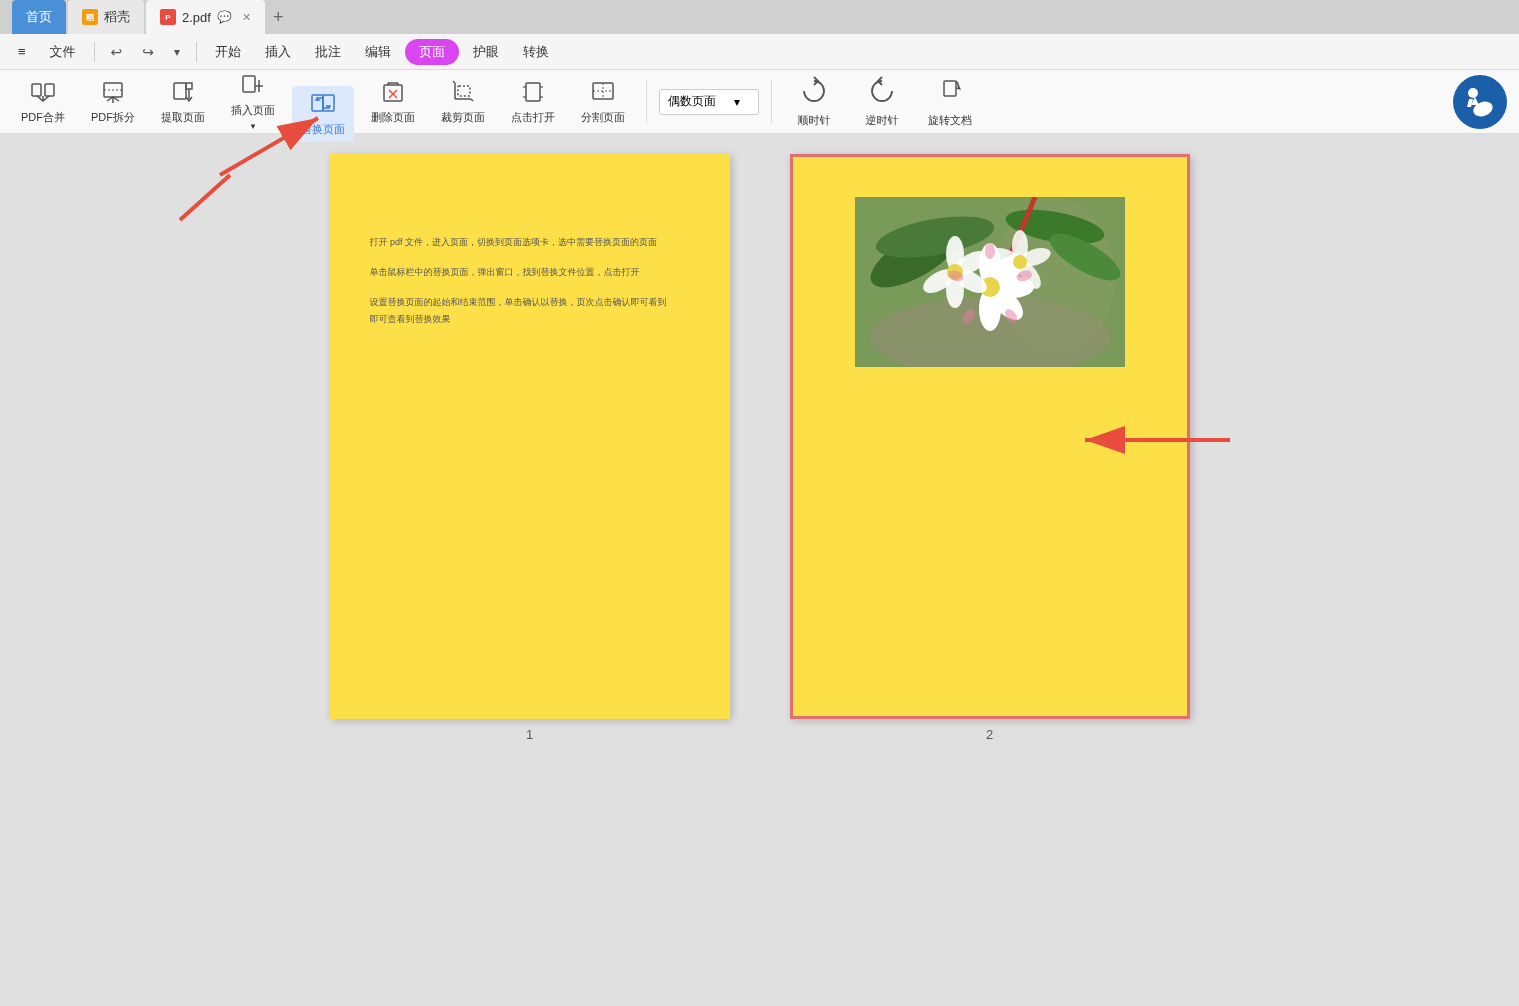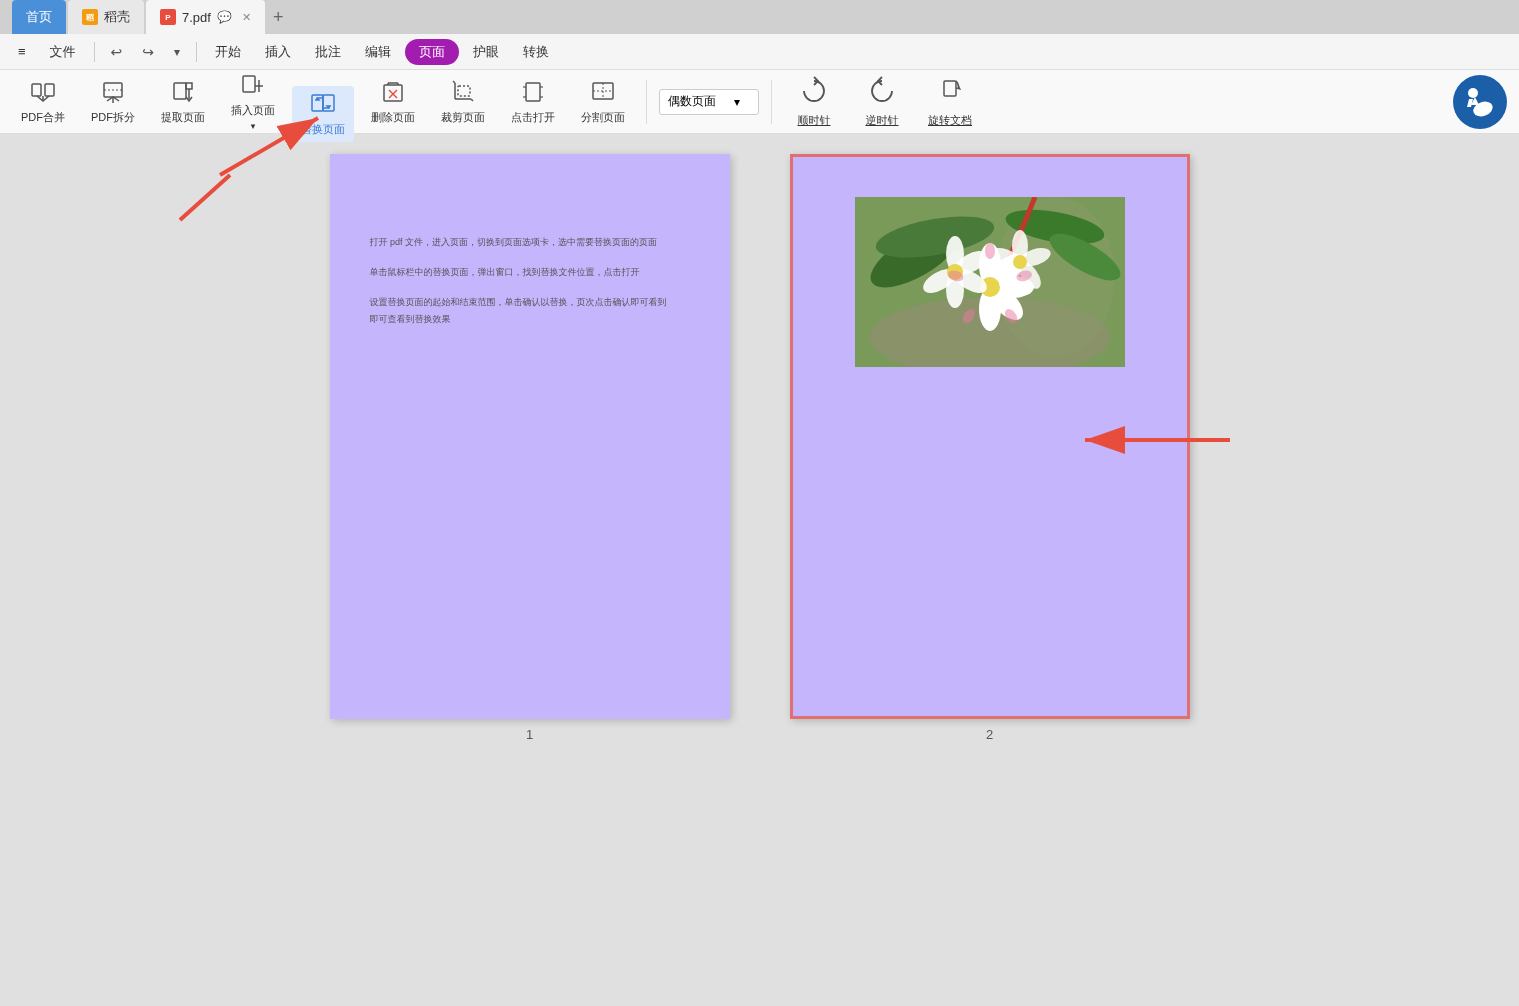--- a/index.html
+++ b/index.html
@@ -164,21 +164,20 @@
       flex-direction: column;
       align-items: center;
       justify-content: center;
       width: 60px;
       height: 56px;
       cursor: pointer;
       border-radius: 4px;
       gap: 10px;
       font-size: 11px;
       color: #333;
-      text-decoration: underline;
     }
 
     
     .logo-area {
       margin-left: auto;
       display: flex;
       align-items: center;
     }
     .logo-circle {
       width: 54px;
@@ -203,21 +202,21 @@
       justify-content: center;
     }
 
     
     .page-container {
       display: flex;
       flex-direction: column;
       align-items: center;
     }
     .pdf-page {
-      background: #c4b5fd;
+      background: #fde047;
       box-shadow: 2px 2px 8px rgba(0,0,0,0.2);
       position: relative;
     }
     .page-1 {
       width: 400px;
       height: 565px;
     }
     .page-2 {
       width: 400px;
       height: 565px;
@@ -255,40 +254,40 @@
 <div class="tab-bar">
   <div class="tab home">
     <span>首页</span>
   </div>
   <div class="tab app-tab">
     <span class="tab-icon-app">稻</span>
     <span>稻壳</span>
   </div>
   <div class="tab pdf-tab">
     <span class="tab-icon-pdf">P</span>
-    <span>7.pdf</span>
+    <span>2.pdf</span>
     <span style="font-size:12px;color:#888;">💬</span>
     <span class="tab-close">✕</span>
   </div>
   <button class="tab-add">+</button>
 </div>
 
 <div class="menu-bar">
   <div class="menu-item">≡</div>
   <div class="menu-item">文件</div>
   <div class="menu-divider"></div>
   <div class="menu-btn undo-redo">↩</div>
   <div class="menu-btn undo-redo">↪</div>
   <div class="menu-btn">▾</div>
   <div class="menu-divider"></div>
   <div class="menu-item">开始</div>
   <div class="menu-item">插入</div>
   <div class="menu-item">批注</div>
   <div class="menu-item">编辑</div>
-  <div class="menu-item" style="background:#a21caf;color:white;border-radius:14px;padding:4px 14px;">页面</div>
+  <div class="menu-item" style="background:#d946ef;color:white;border-radius:14px;padding:4px 14px;">页面</div>
   <div class="menu-item">护眼</div>
   <div class="menu-item">转换</div>
 </div>
 
 <div class="toolbar">
 
   <div class="tool-btn">
     <div class="tool-icon">
       <svg width="28" height="28" viewBox="0 0 28 28">
         <rect x="3" y="5" width="9" height="12" rx="1" fill="none" stroke="#555" stroke-width="1.5"></rect>

